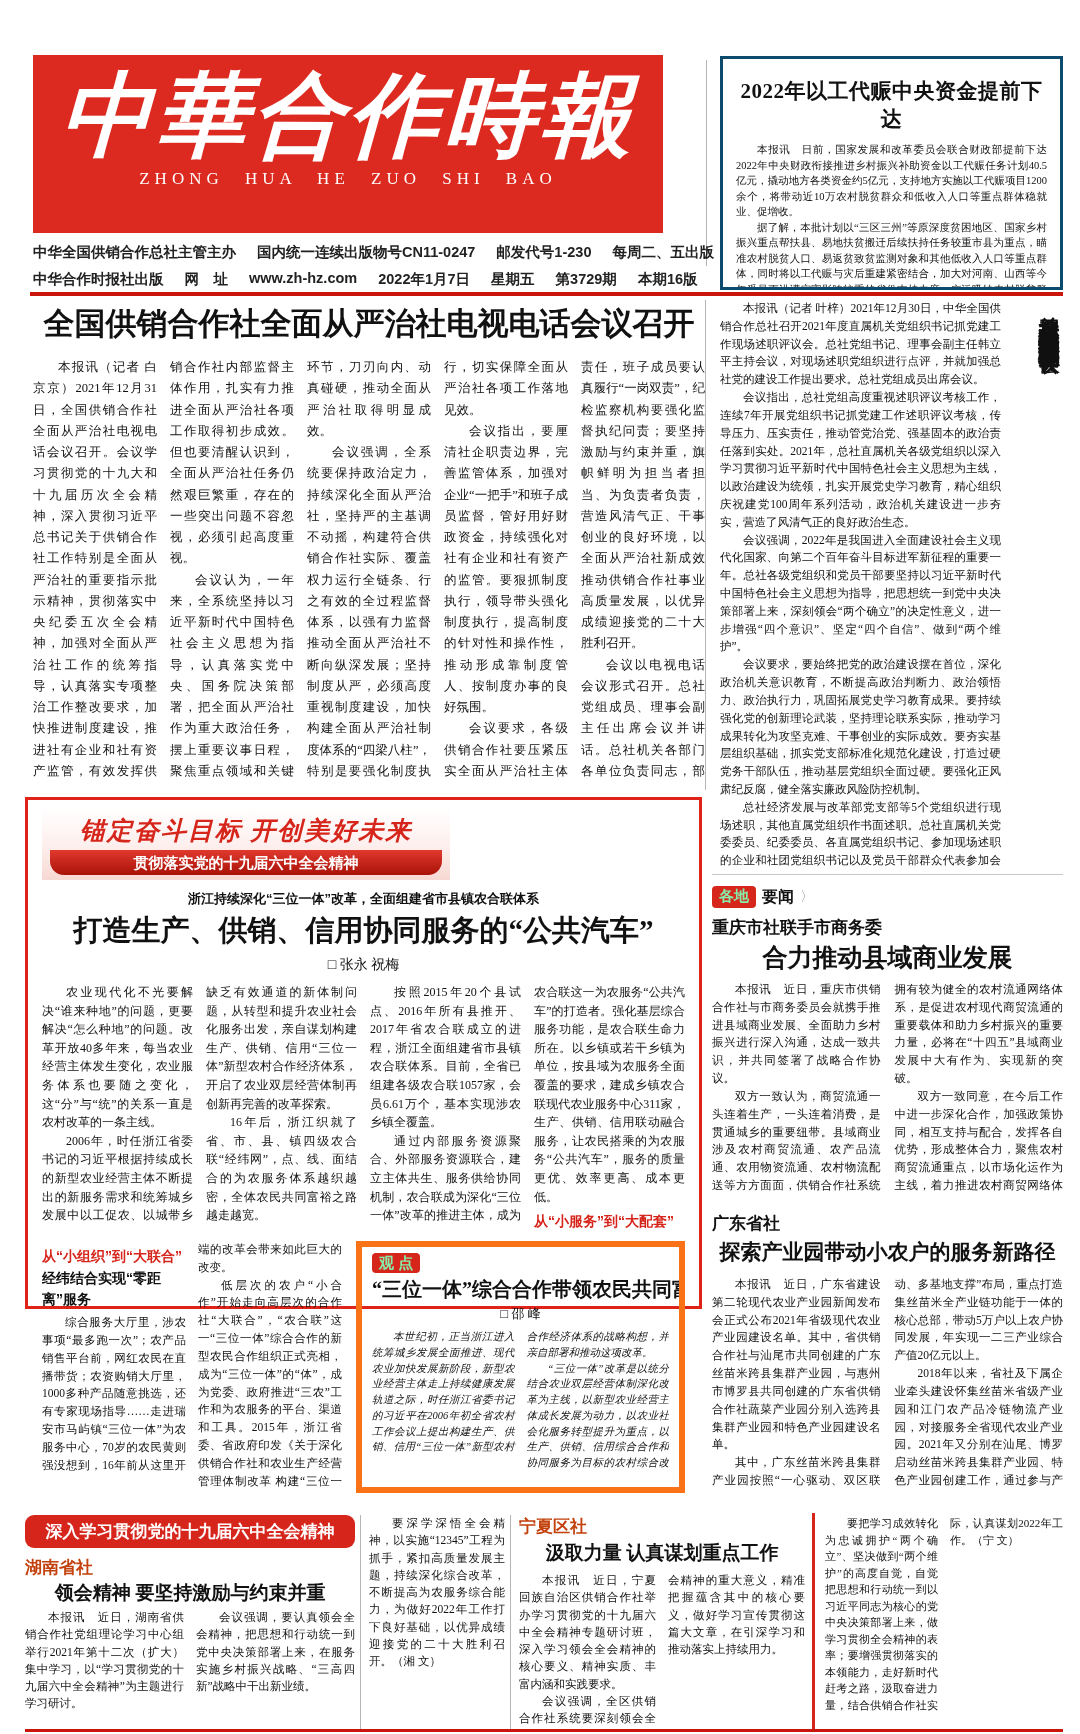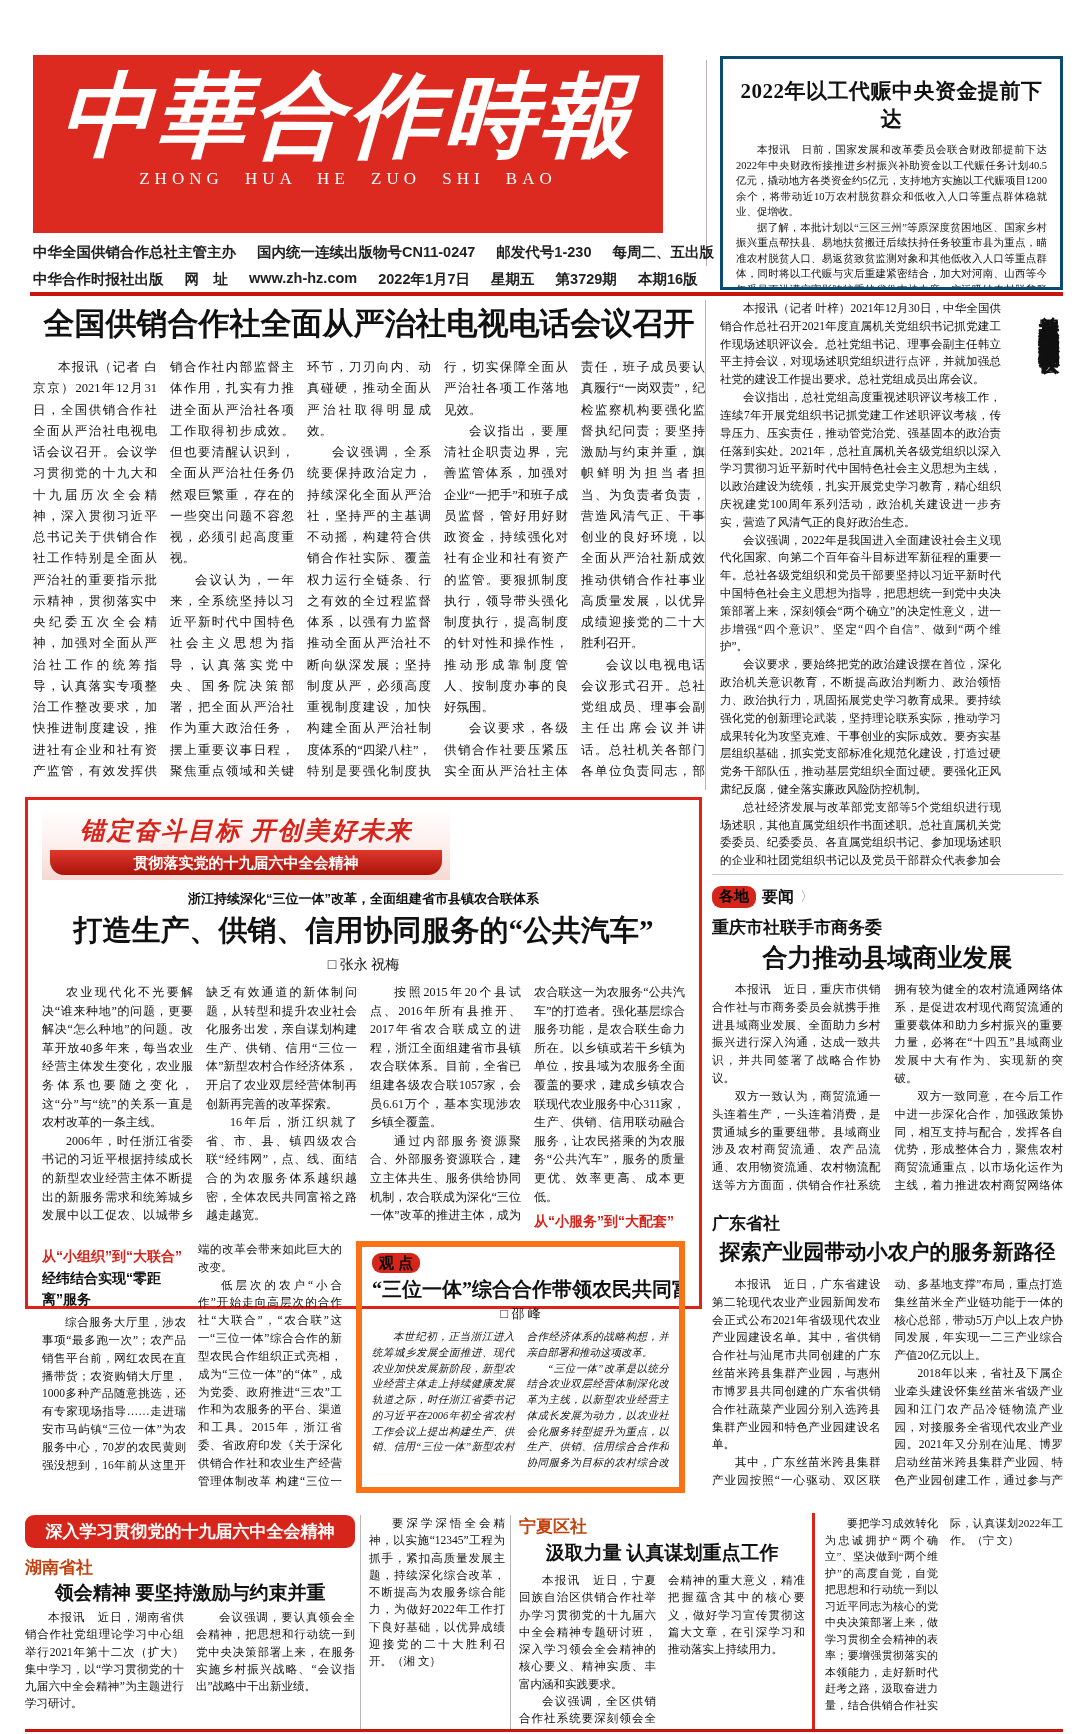--- a/index.html
+++ b/index.html
@@ -41,21 +41,21 @@
 
   
   .right-article{left:720px;top:300px;width:343px;height:566px;display:flex;}
   .ra-body{width:281px;overflow:hidden;font-size:11.5px;line-height:1.55;}
   .ra-headline{margin-left:auto;writing-mode:vertical-rl;font-size:21px;font-weight:900;letter-spacing:1.5px;
                height:100%;font-family:"Liberation Serif","DejaVu Serif",serif;}
   .h1{left:712px;top:874px;width:351px;height:1px;background:#c8c8c8;}
 
   
   .badge-row{left:712px;top:886px;display:flex;align-items:center;gap:6px;}
-  .red-badge{background:#d6251b;color:#000000;font-weight:700;font-size:15px;padding:1px 7px 2px;border-radius:9px;
+  .red-badge{background:#d6251b;color:#86efac;font-weight:700;font-size:15px;padding:1px 7px 2px;border-radius:4px;
              font-family:"Liberation Sans","DejaVu Sans",sans-serif;}
   .badge-label{font-weight:800;font-size:16px;font-family:"Liberation Sans","DejaVu Sans",sans-serif;}
   .chev{color:#999;font-size:14px;}
   .kicker{font-size:17px;font-weight:800;font-family:"Liberation Sans","DejaVu Sans",sans-serif;}
   .red-kicker{color:#c2410c;}
   .art-headline{text-align:center;font-weight:800;}
   .cq-kicker{left:712px;top:916px;}
   .cq-headline{left:712px;top:941px;width:351px;font-size:25px;}
   .cq-body{left:712px;top:981px;width:351px;height:222px;columns:2;column-gap:14px;column-fill:auto;
            font-size:11.5px;line-height:1.55;overflow:hidden;}
@@ -232,21 +232,21 @@
       </div>
     </div>
   </div>
 
   <div class="abs banner2">深入学习贯彻党的十九届六中全会精神</div>
 
   <div class="abs kicker red-kicker hu-kicker">湖南省社</div>
   <div class="abs art-headline hu-headline">领会精神 要坚持激励与约束并重</div>
   <div class="abs hu-body">
     <p class="p">本报讯　近日，湖南省供销合作社党组理论学习中心组举行2021年第十二次（扩大）集中学习，以“学习贯彻党的十九届六中全会精神”为主题进行学习研讨。</p>
-    <p class="p">会议强调，要认真领会全会精神，把思想和行动统一到党中央决策部署上来，在服务实施乡村振兴战略、“会议指出”战略中干出新业绩。</p>
+    <p class="p">会议强调，要认真领会全会精神，把思想和行动统一到党中央决策部署上来，在服务实施乡村振兴战略、“三高四新”战略中干出新业绩。</p>
   </div>
   <div class="abs vline v3"></div>
   <div class="abs hu-cont">
     <p class="p">要深学深悟全会精神，以实施“12345”工程为抓手，紧扣高质量发展主题，持续深化综合改革，不断提高为农服务综合能力，为做好2022年工作打下良好基础，以优异成绩迎接党的二十大胜利召开。（湘 文）</p>
   </div>
   <div class="abs vline v4"></div>
 
   <div class="abs kicker red-kicker nx-kicker">宁夏区社</div>
   <div class="abs art-headline nx-headline">汲取力量 认真谋划重点工作</div>
   <div class="abs nx-body">

